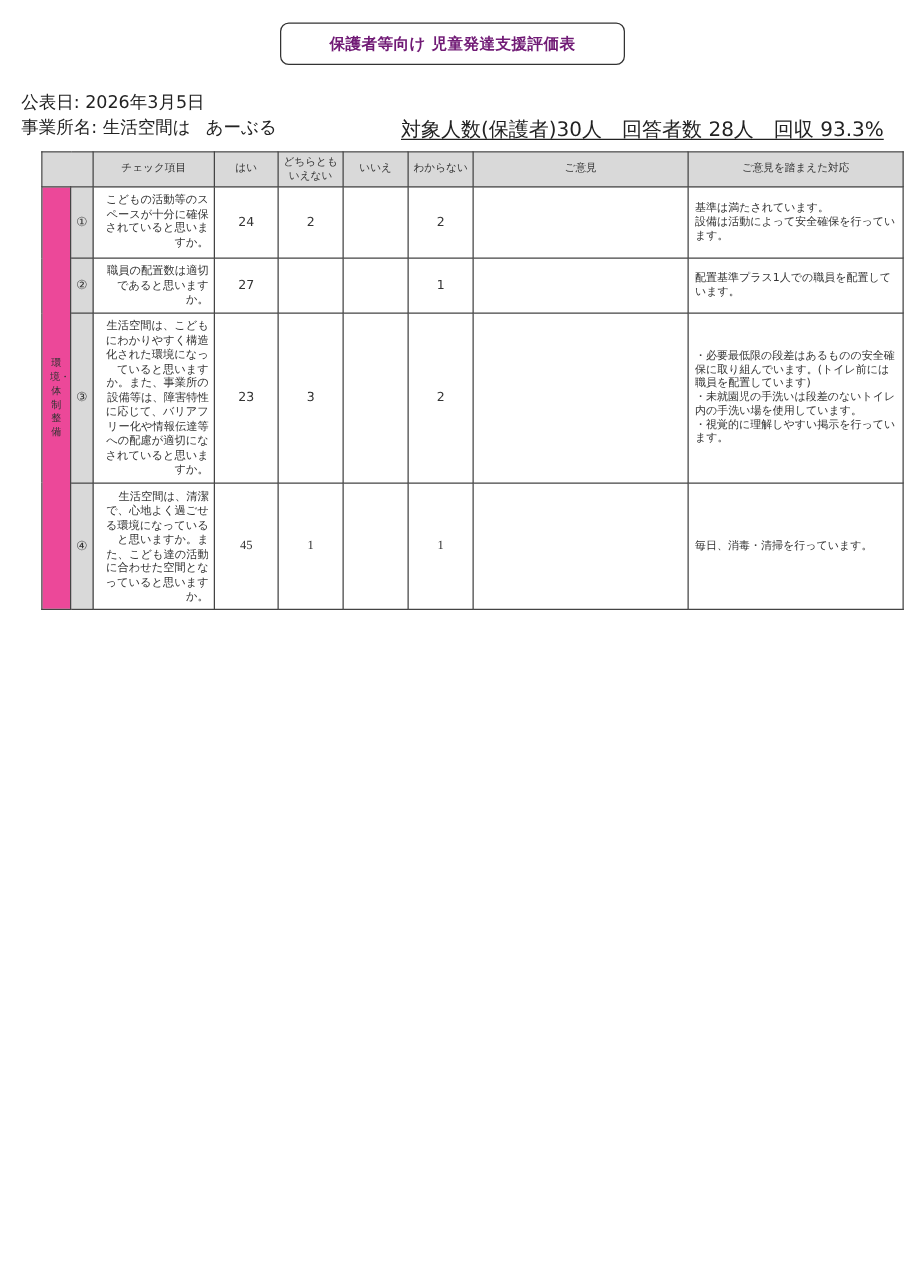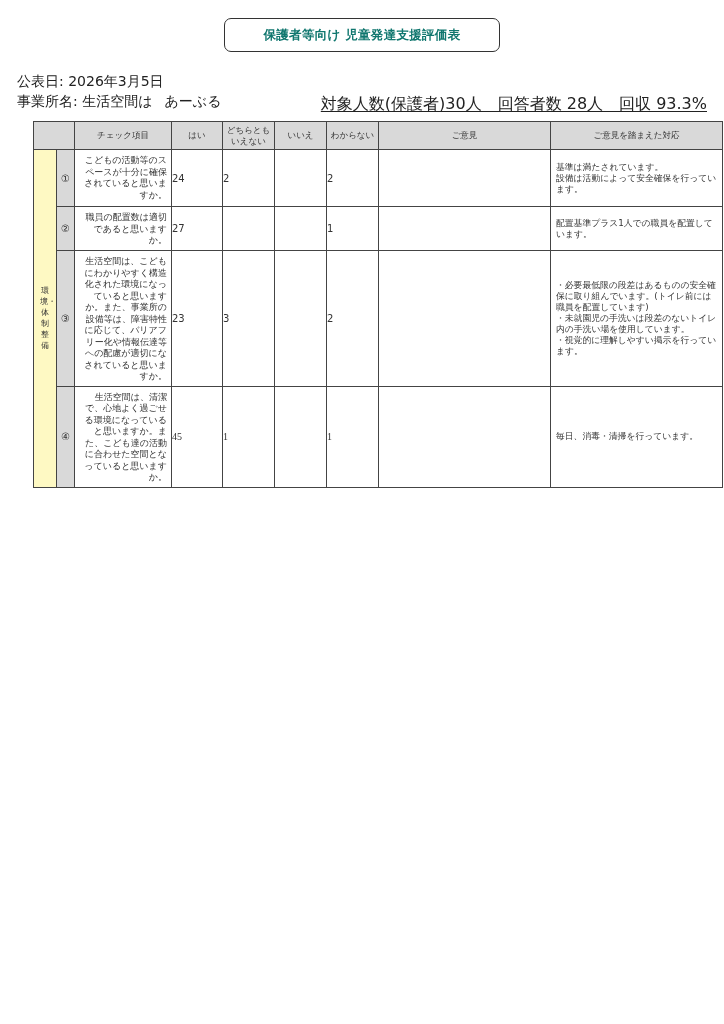--- a/index.html
+++ b/index.html
@@ -10,21 +10,21 @@
     color: #222;
     overflow: hidden;
   }
   .title-box {
     position: absolute;
     left: 224px; top: 18px;
     width: 276px; height: 34px;
     border: 1.3px solid #333;
     border-radius: 7px;
     display: flex; align-items: center; justify-content: center;
-    font-size: 12.5px; font-weight: bold; color: #0f766e;
+    font-size: 12.5px; font-weight: bold; color: #701a75;
     letter-spacing: 0.3px;
   }
   .meta-line {
     position: absolute;
     left: 17px;
     font-size: 14px; color: #222;
   }
   .meta-date { top: 73px; }
   .meta-office { top: 93px; }
   .meta-office .gap { display: inline-block; width: 12px; }
@@ -51,21 +51,21 @@
   table.eval th {
     background: #d9d9d9;
     font-weight: normal;
     height: 28px;
     font-size: 8.5px;
     line-height: 11px;
     text-align: center;
     vertical-align: middle;
   }
   td.cat {
-    background: #fef9c3;
+    background: #ec4899;
     text-align: center;
     vertical-align: middle;
     font-size: 8px;
     line-height: 11px;
   }
   td.cat span { display: block; width: 10px; margin: 0 auto; word-break: break-all; }
   td.num {
     background: #d9d9d9;
     text-align: center;
     vertical-align: middle;
@@ -73,21 +73,21 @@
   }
   td.q {
     vertical-align: top;
     padding: 5px 4px 3px 5px;
     line-height: 11.5px;
     font-size: 9px;
     color: #333;
     text-align: right;
   }
   td.val {
-    text-align: left;
+    text-align: center;
     vertical-align: middle;
     font-size: 10px;
     color: #333;
   }
   td.op { vertical-align: middle; }
   td.resp {
     vertical-align: middle;
     padding: 3px 4px 3px 5px;
     line-height: 11px;
     font-size: 8.8px;

